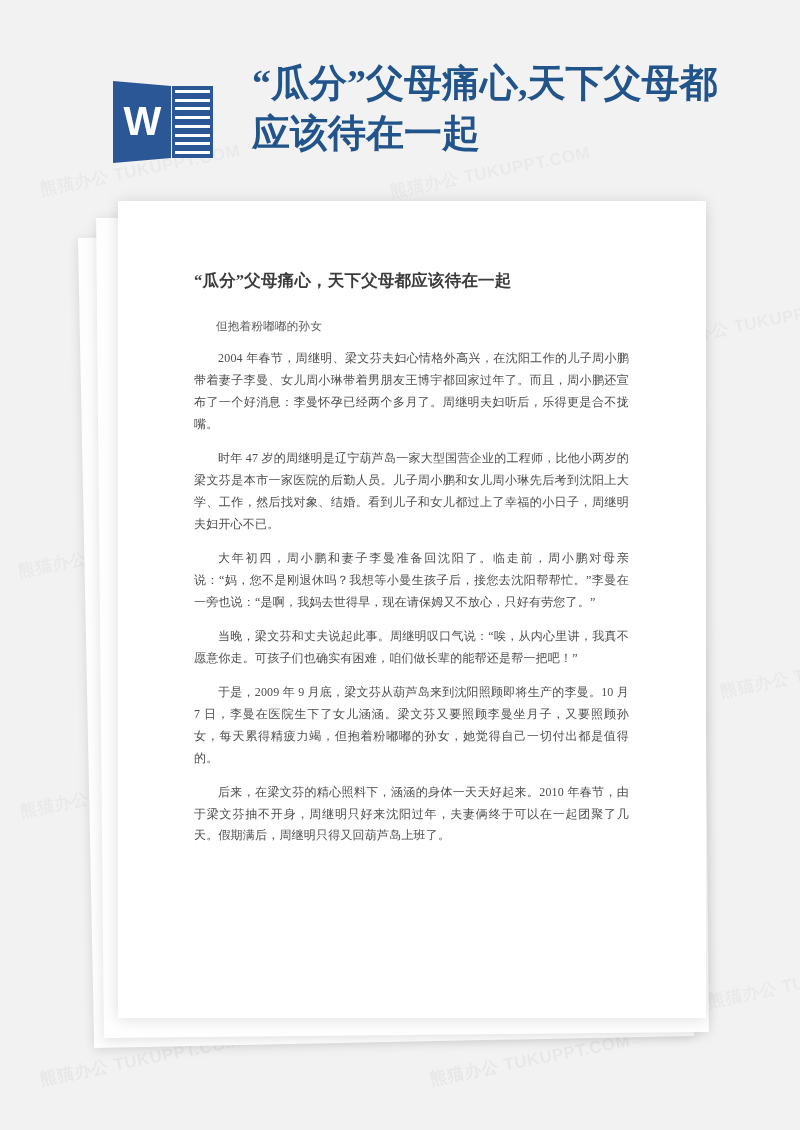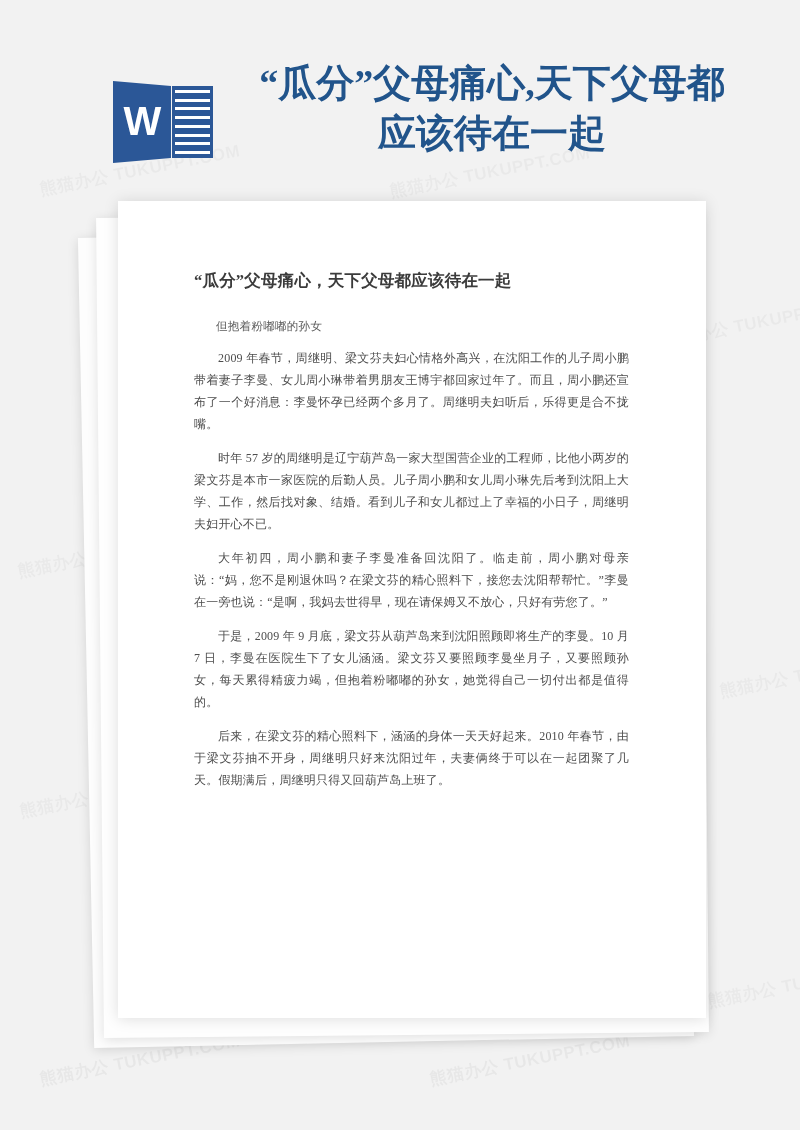--- a/index.html
+++ b/index.html
@@ -92,21 +92,21 @@
   .header-title {
     position: absolute;
     left: 252px;
     top: 58px;
     width: 480px;
     color: #21548b;
     font-family: "Liberation Serif", serif;
     font-weight: bold;
     font-size: 38px;
     line-height: 1.32;
-    text-align: center;
+    text-align: left;
     letter-spacing: 0px;
   }
 
   
   .stack {
     position: absolute;
     left: 0; top: 0;
     width: 800px; height: 1130px;
     z-index: 10;
   }
@@ -190,23 +190,24 @@
 <div class="stack">
   <div class="sheet sheet-back2"></div>
   <div class="sheet sheet-back1"></div>
   <div class="sheet sheet-front"></div>
 </div>
 
 <div class="doc">
   <div class="doc-inner">
     <div class="doc-title">“瓜分”父母痛心，天下父母都应该待在一起</div>
     <div class="doc-sub">但抱着粉嘟嘟的孙女</div>
-    <p class="doc-p">2009 年春节，周继明、梁文芬夫妇心情格外高兴，在沈阳工作的儿子周小鹏带着妻子李曼、女儿周小琳带着男朋友王博宇都回家过年了。而且，周小鹏还宣布了一个好消息：李曼怀孕已经两个多月了。周继明夫妇听后，乐得更是合不拢嘴。</p>
-    <p class="doc-p">时年 57 岁的周继明是辽宁葫芦岛一家大型国营企业的工程师，比他小两岁的梁文芬是本市一家医院的后勤人员。儿子周小鹏和女儿周小琳先后考到沈阳上大学、工作，然后找对象、结婚。看到儿子和女儿都过上了幸福的小日子，周继明夫妇开心不已。</p>
-    <p class="doc-p">大年初四，周小鹏和妻子李曼准备回沈阳了。临走前，周小鹏对母亲说：“妈，您不是刚退休吗？在梁文芬的精心照料下，接您去沈阳帮帮忙。”李曼在一旁也说：“是啊，我妈去世得早，现在请保姆又不放心，只好有劳您了。”</p>
+    <p class="doc-p">2004 年春节，周继明、梁文芬夫妇心情格外高兴，在沈阳工作的儿子周小鹏带着妻子李曼、女儿周小琳带着男朋友王博宇都回家过年了。而且，周小鹏还宣布了一个好消息：李曼怀孕已经两个多月了。周继明夫妇听后，乐得更是合不拢嘴。</p>
+    <p class="doc-p">时年 47 岁的周继明是辽宁葫芦岛一家大型国营企业的工程师，比他小两岁的梁文芬是本市一家医院的后勤人员。儿子周小鹏和女儿周小琳先后考到沈阳上大学、工作，然后找对象、结婚。看到儿子和女儿都过上了幸福的小日子，周继明夫妇开心不已。</p>
+    <p class="doc-p">大年初四，周小鹏和妻子李曼准备回沈阳了。临走前，周小鹏对母亲说：“妈，您不是刚退休吗？我想等小曼生孩子后，接您去沈阳帮帮忙。”李曼在一旁也说：“是啊，我妈去世得早，现在请保姆又不放心，只好有劳您了。”</p>
+    <p class="doc-p">当晚，梁文芬和丈夫说起此事。周继明叹口气说：“唉，从内心里讲，我真不愿意你走。可孩子们也确实有困难，咱们做长辈的能帮还是帮一把吧！”</p>
     <p class="doc-p">于是，2009 年 9 月底，梁文芬从葫芦岛来到沈阳照顾即将生产的李曼。10 月 7 日，李曼在医院生下了女儿涵涵。梁文芬又要照顾李曼坐月子，又要照顾孙女，每天累得精疲力竭，但抱着粉嘟嘟的孙女，她觉得自己一切付出都是值得的。</p>
     <p class="doc-p">后来，在梁文芬的精心照料下，涵涵的身体一天天好起来。2010 年春节，由于梁文芬抽不开身，周继明只好来沈阳过年，夫妻俩终于可以在一起团聚了几天。假期满后，周继明只得又回葫芦岛上班了。</p>
 
   </div>
 </div>
 
 <div class="header">
   <div class="word-logo">
     <div class="wl-left">
       <span class="wl-w">W</span>

